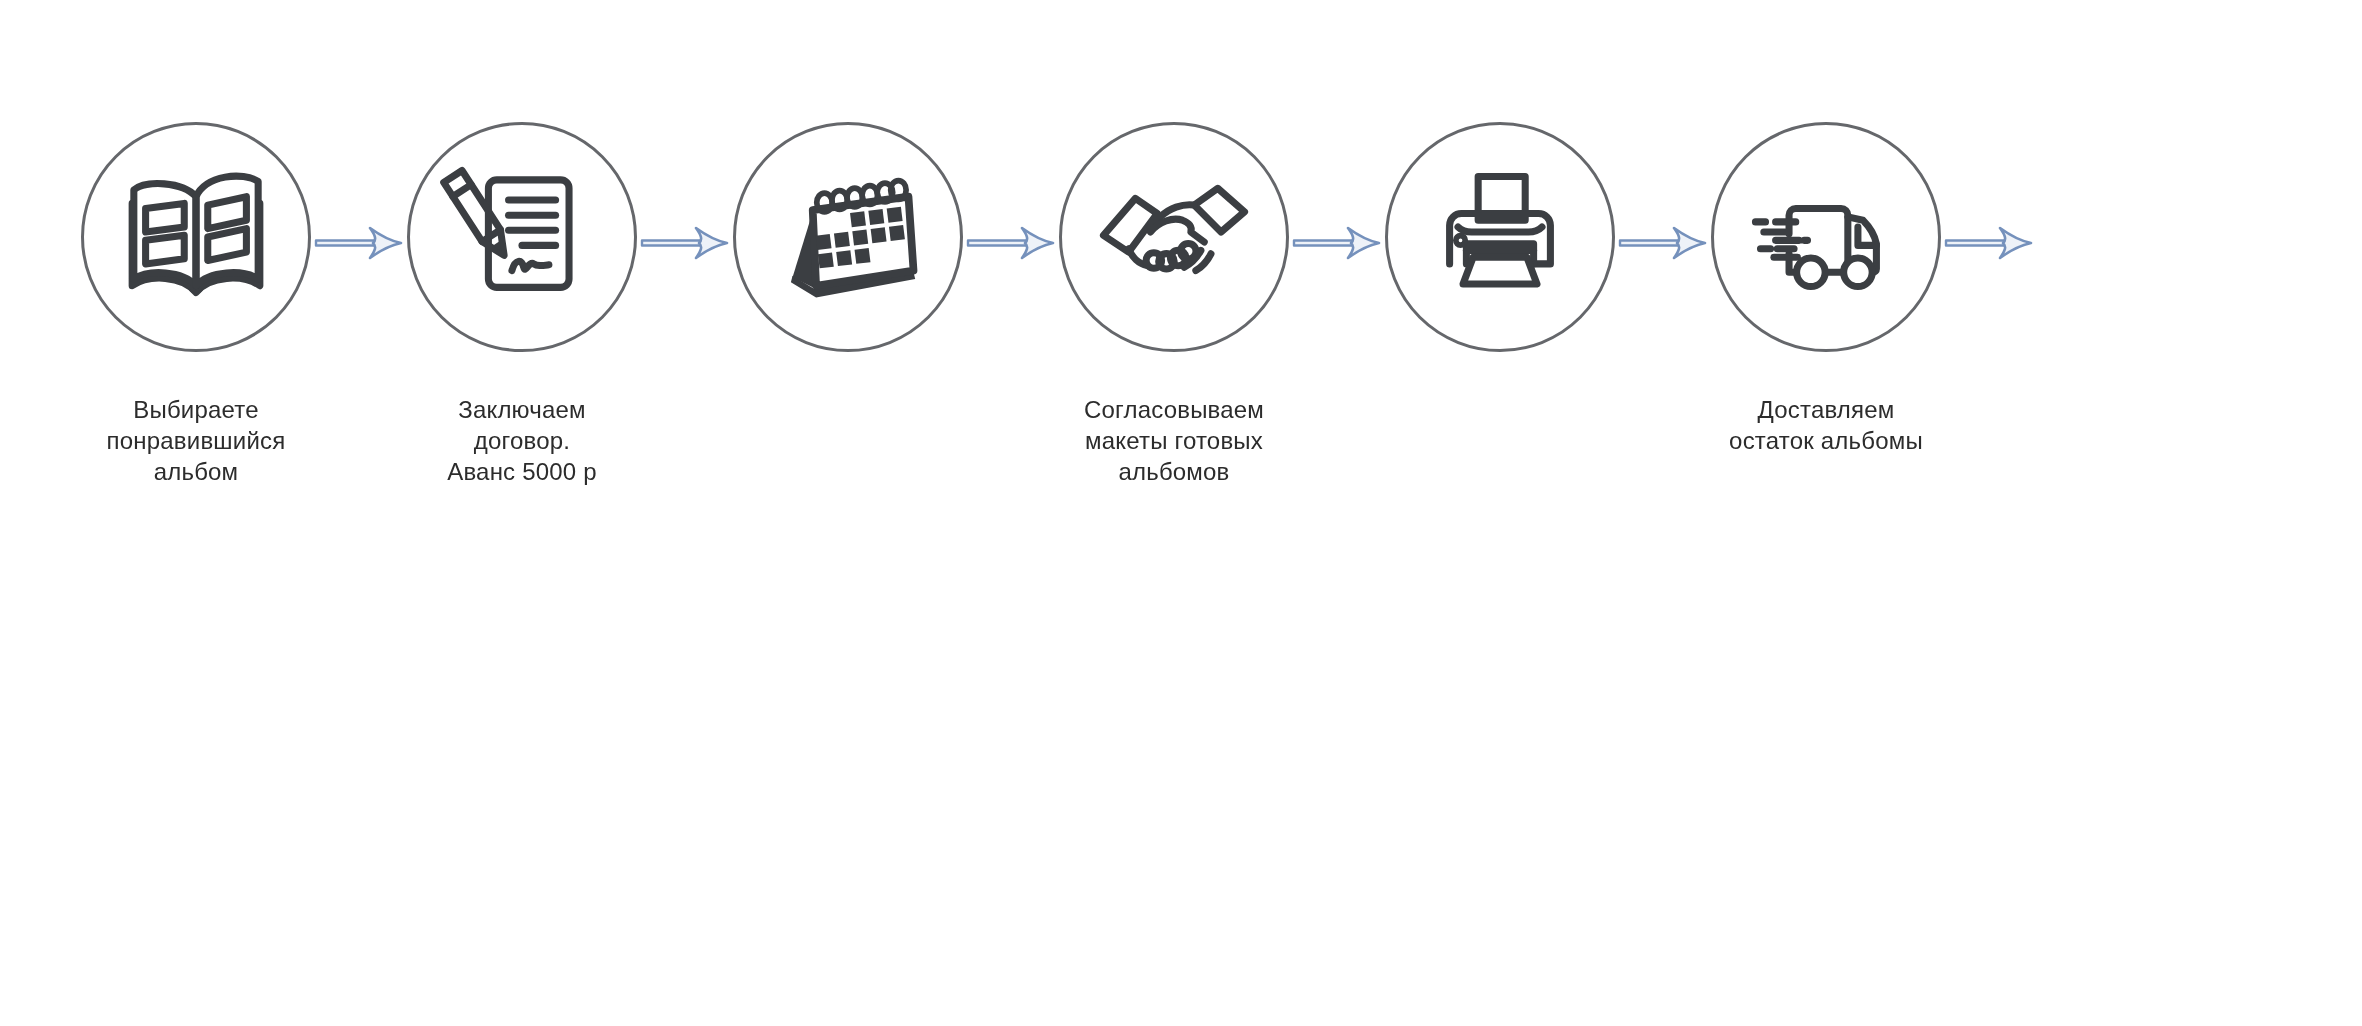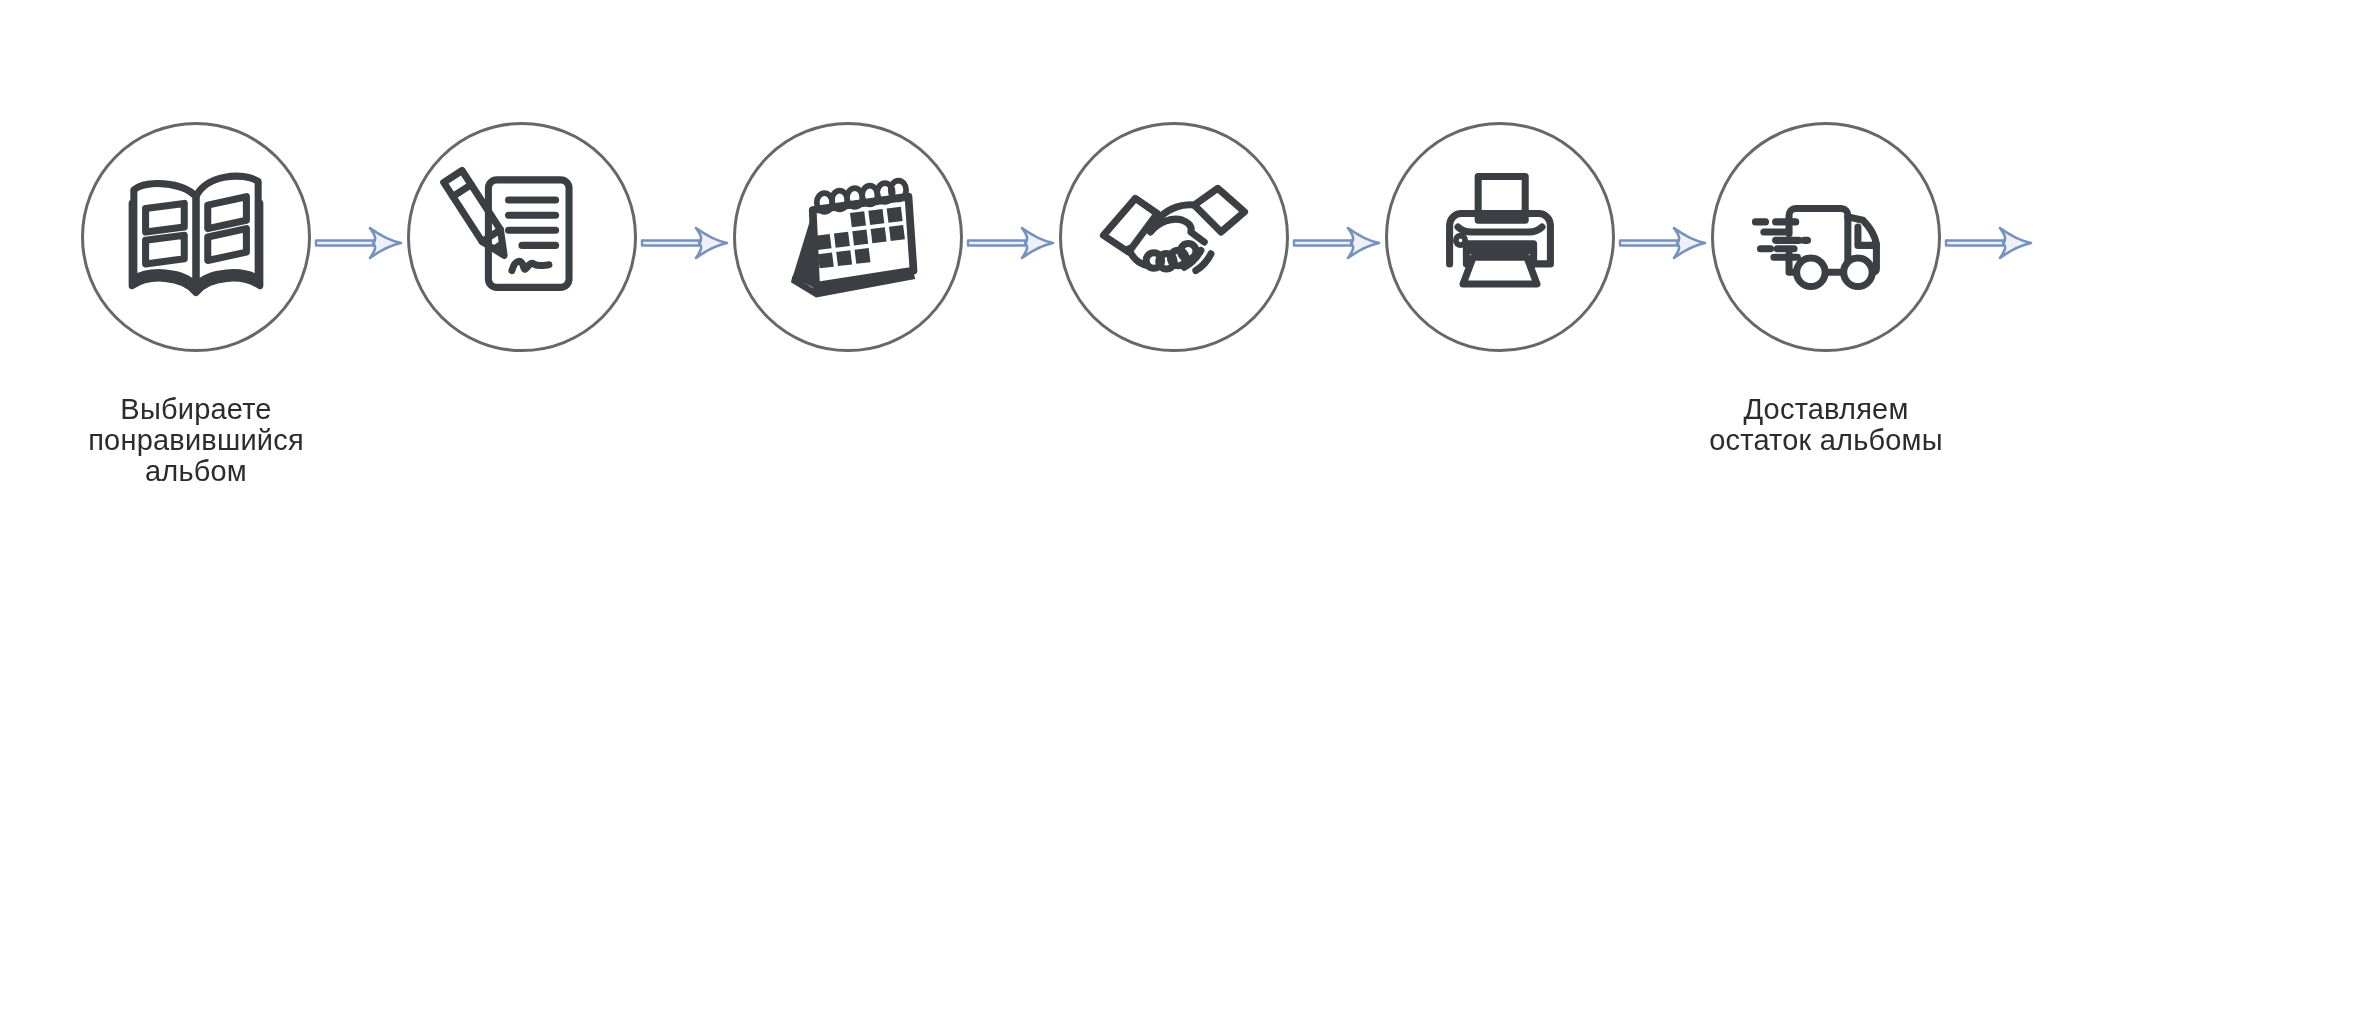--- a/index.html
+++ b/index.html
@@ -41,21 +41,21 @@
     align-items: center;
     justify-content: center;
     background: #ffffff;
   }
   .circle svg {
     width: 168px;
     height: 168px;
   }
   .label {
     margin-top: 42px;
-    font-size: 29px;
+    font-size: 24px;
     line-height: 31px;
     color: #2c2c2c;
     text-align: center;
     white-space: pre-line;
     letter-spacing: 0.2px;
   }
   .arrow {
     position: absolute;
     top: 224px;
     width: 92px;
@@ -110,20 +110,23 @@
           <g transform="rotate(-33 29 45)">
             <g class="ic" stroke-width="4.2">
               <rect x="22.5" y="8" width="13" height="42"></rect>
               <path d="M22.5,18 H35.5"></path>
               <path d="M22.5,50 L29,64 L35.5,50"></path>
             </g>
             <path class="icf" d="M26.5,55.5 L29,61 L31.5,55.5 Z"></path>
           </g>
         </svg>
       </div>
+      <div class="label">Заключаем
+договор.
+Аванс 5000 р</div>
     </div>
 
     <div class="step">
       <div class="circle">
         <svg viewBox="0 0 100 100">
           <path class="icf" d="M17,73 L30,81 L89,71 L90,75 L31,86 L16,77 Z"></path>
           <path class="icf" d="M29,35 L17,74 L31,81 L31,37 Z"></path>
           <path d="M29,34 L86,26 L89,70 L31,79 Z" fill="#ffffff" stroke="#3b3e42" stroke-width="4.6" stroke-linejoin="round"></path>
           <g class="ic" stroke-width="3.4">
             <ellipse cx="36" cy="29.5" rx="4.6" ry="5.6"></ellipse>
@@ -161,20 +164,23 @@
             <path d="M23,57 C25,62 29,66 34,67"></path>
             <circle cx="38" cy="64" r="4.6"></circle>
             <circle cx="45.5" cy="64.5" r="4.6"></circle>
             <circle cx="52.5" cy="62.5" r="4.6"></circle>
             <circle cx="58.5" cy="58.5" r="4.6"></circle>
             <path d="M56,68 C60,66 63.5,62.5 66,58"></path>
             <path d="M63,70 C67,67.5 70,64 72,60"></path>
           </g>
         </svg>
       </div>
+      <div class="label">Согласовываем
+макеты готовых
+альбомов</div>
     </div>
 
 
     <div class="step">
       <div class="circle">
         <svg viewBox="0 0 100 100">
           <g class="ic" stroke-width="4.2">
             <rect x="37" y="14" width="28" height="26"></rect>
             <path d="M20,66 V43 a7,7 0 0 1 7,-7 h46 a7,7 0 0 1 7,7 v23 h-10"></path>
             <path d="M25,44 c2,2 5,3 8,3 h34 c3,0 6,-1 8,-3"></path>

